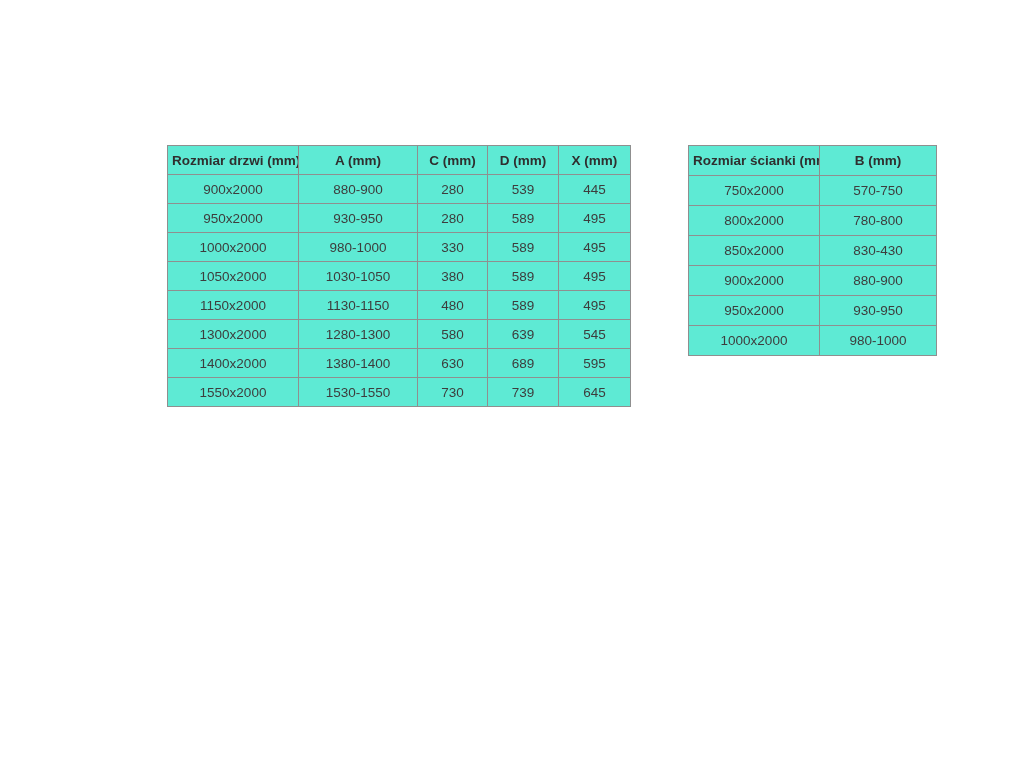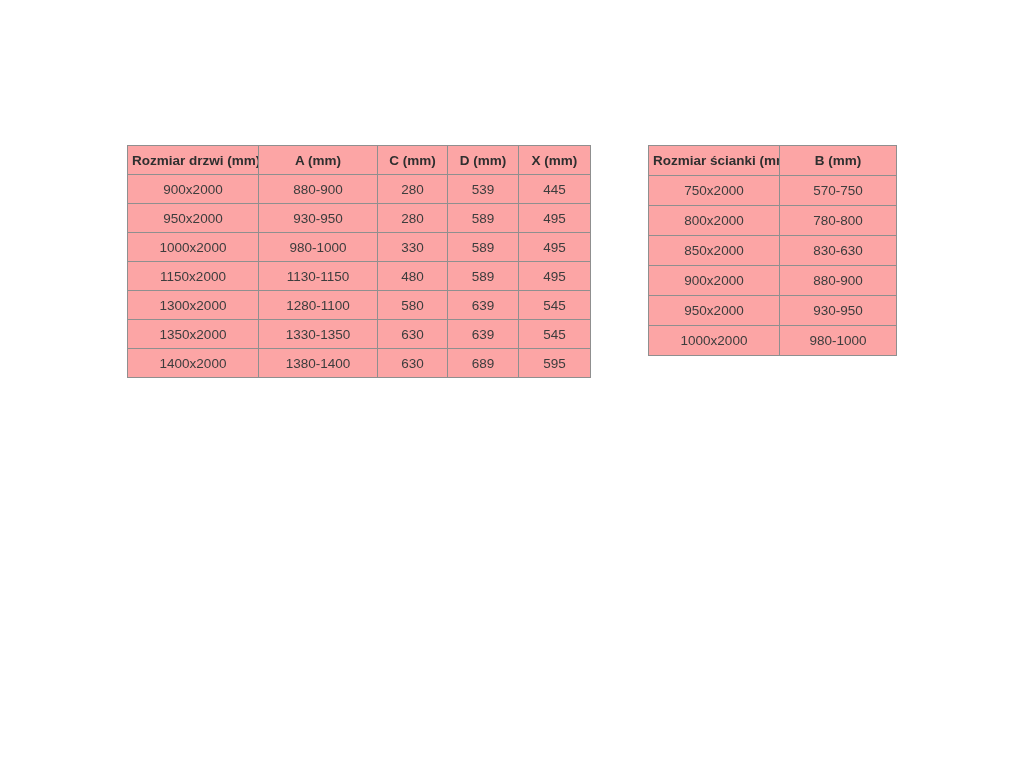--- a/index.html
+++ b/index.html
@@ -16,21 +16,22 @@
   }
   .canvas {
     position: absolute;
     inset: 0;
     background: #ffffff;
   }
   table.spec-table {
     position: absolute;
     border-collapse: collapse;
     table-layout: fixed;
-    background: #fca5a5;
+    background: #5eead4;
+    margin-left: 40px;
   }
   table.spec-table th,
   table.spec-table td {
     border: 1px solid #8f8f8f;
     text-align: center;
     vertical-align: middle;
     font-size: 13.5px;
     height: 28px;
     padding: 0 4px;
     white-space: nowrap;
@@ -83,46 +84,53 @@
           <td>495</td>
         </tr>
         <tr>
           <td>1000x2000</td>
           <td>980-1000</td>
           <td>330</td>
           <td>589</td>
           <td>495</td>
         </tr>
         <tr>
+          <td>1050x2000</td>
+          <td>1030-1050</td>
+          <td>380</td>
+          <td>589</td>
+          <td>495</td>
+        </tr>
+        <tr>
           <td>1150x2000</td>
           <td>1130-1150</td>
           <td>480</td>
           <td>589</td>
           <td>495</td>
         </tr>
         <tr>
           <td>1300x2000</td>
-          <td>1280-1100</td>
+          <td>1280-1300</td>
           <td>580</td>
-          <td>639</td>
-          <td>545</td>
-        </tr>
-        <tr>
-          <td>1350x2000</td>
-          <td>1330-1350</td>
-          <td>630</td>
           <td>639</td>
           <td>545</td>
         </tr>
         <tr>
           <td>1400x2000</td>
           <td>1380-1400</td>
           <td>630</td>
           <td>689</td>
           <td>595</td>
+        </tr>
+        <tr>
+          <td>1550x2000</td>
+          <td>1530-1550</td>
+          <td>730</td>
+          <td>739</td>
+          <td>645</td>
         </tr>
       </tbody>
   </table>
 
   <table class="spec-table" id="walls-table">
     <colgroup>
       <col style="width:131px">
       <col style="width:117px">
     </colgroup>
     <thead>
@@ -135,21 +143,21 @@
         <tr>
           <td>750x2000</td>
           <td>570-750</td>
         </tr>
         <tr>
           <td>800x2000</td>
           <td>780-800</td>
         </tr>
         <tr>
           <td>850x2000</td>
-          <td>830-630</td>
+          <td>830-430</td>
         </tr>
         <tr>
           <td>900x2000</td>
           <td>880-900</td>
         </tr>
         <tr>
           <td>950x2000</td>
           <td>930-950</td>
         </tr>
         <tr>

